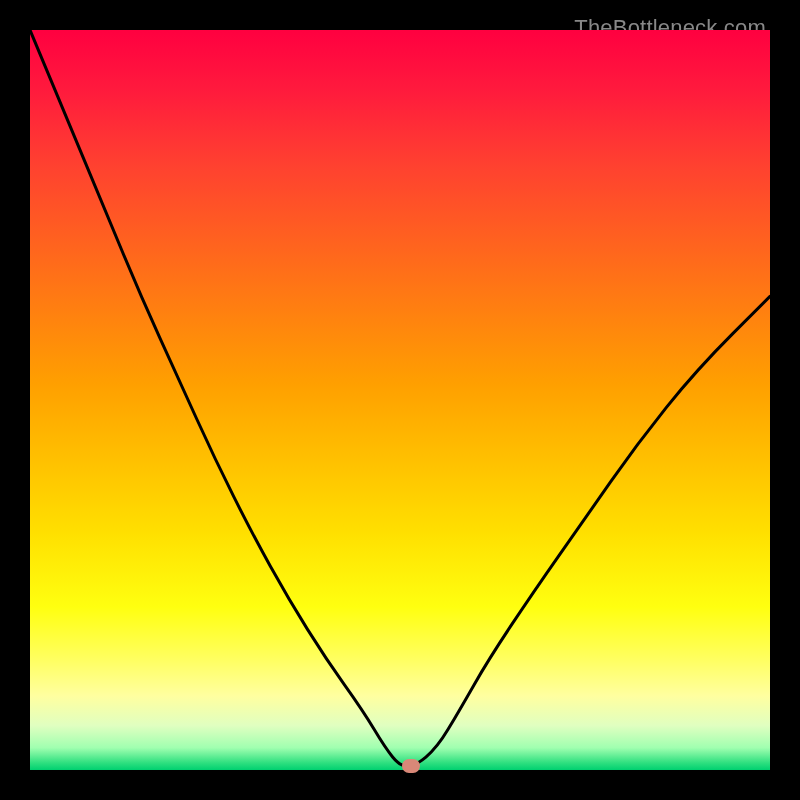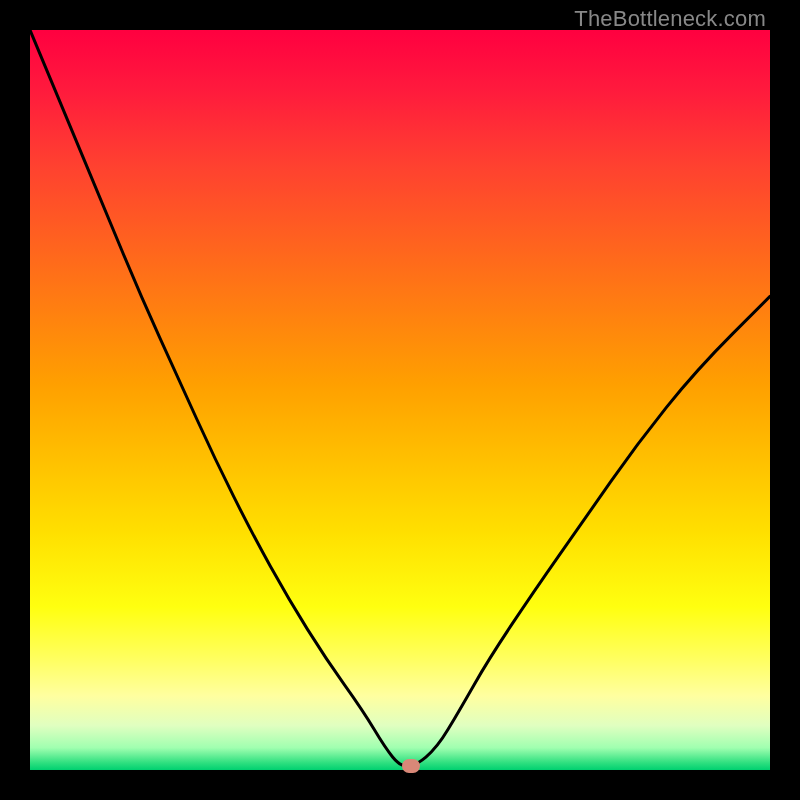--- a/index.html
+++ b/index.html
@@ -35,21 +35,21 @@
       #ffff60 85%,
       #ffffa0 90%,
       #e0ffc0 94%,
       #a0ffb0 97%,
       #30e080 99%,
       #00d070 100%
     );
   }
   .watermark {
     position: absolute;
-    top: 6px;
+    top: 15px;
     right: 34px;
     color: #888;
     font-size: 22px;
     font-weight: 500;
     letter-spacing: 0.2px;
   }
   svg.curve {
     position: absolute;
     left: 0;
     top: 0;

